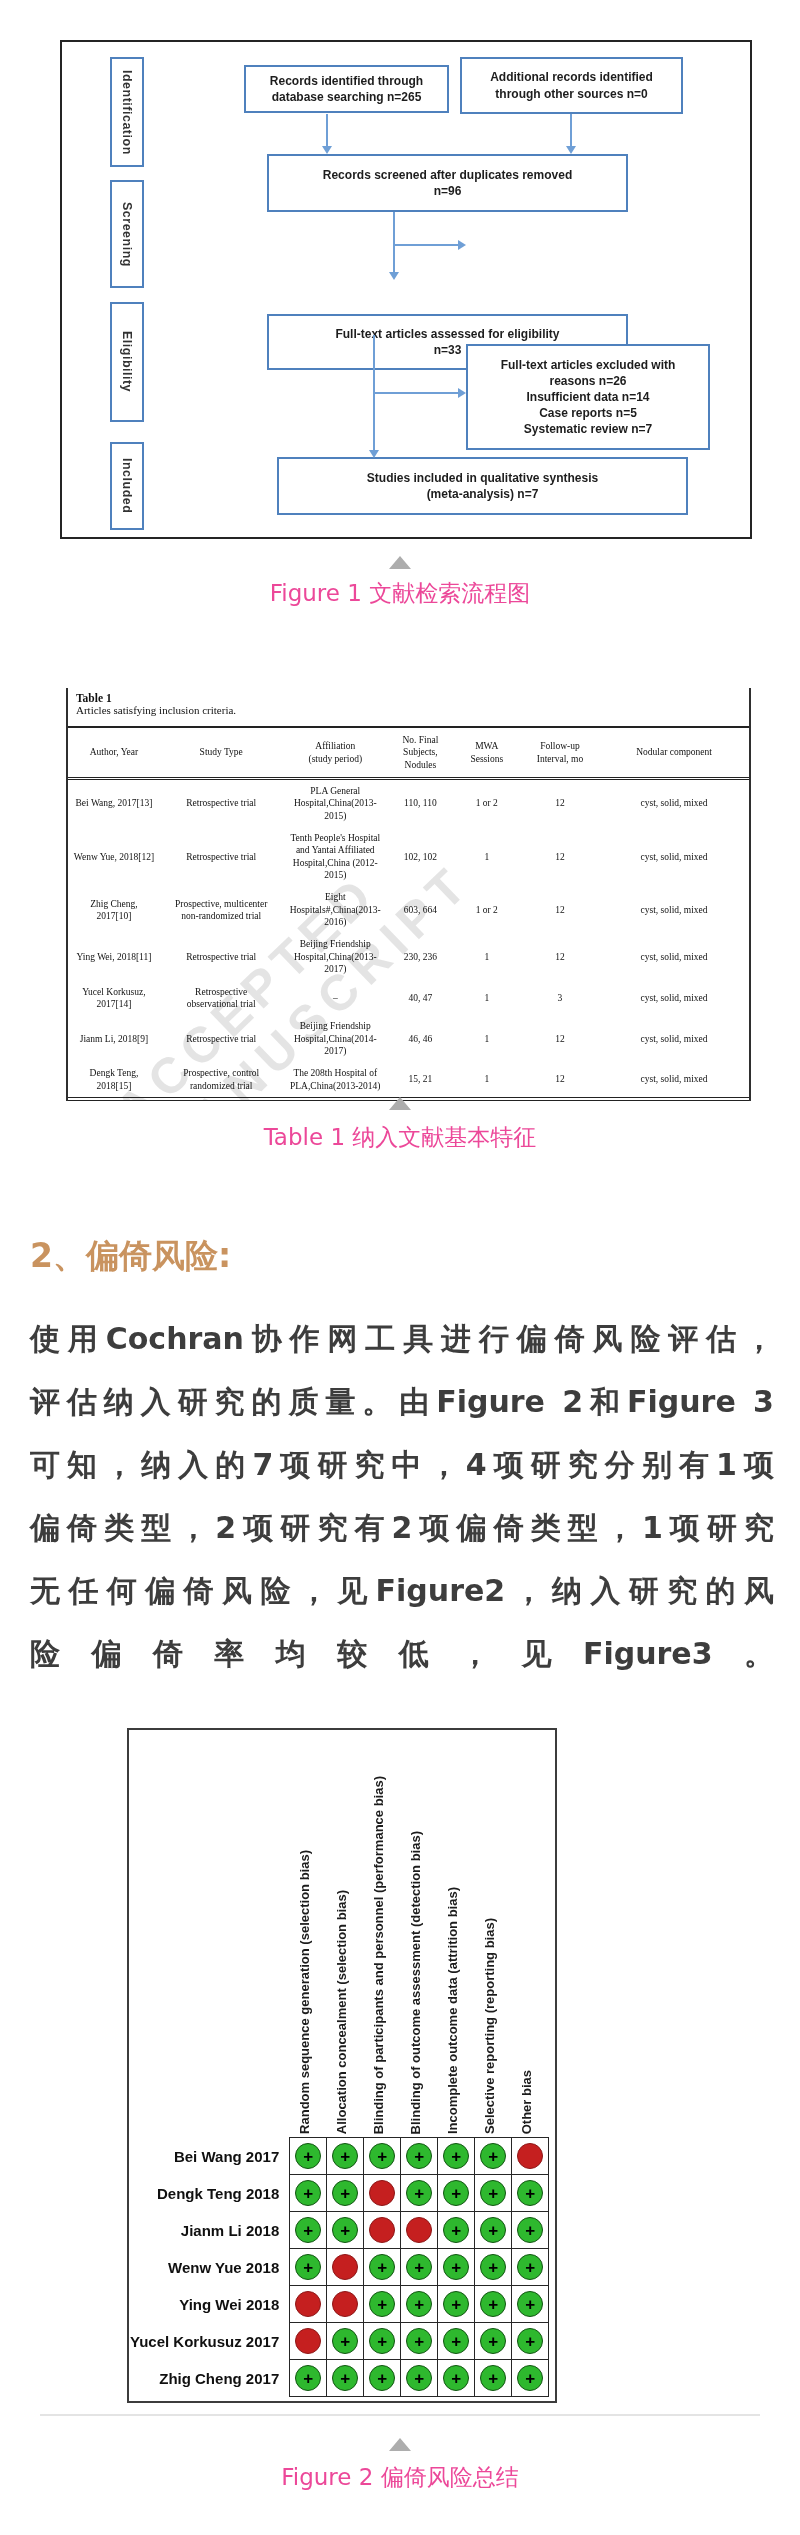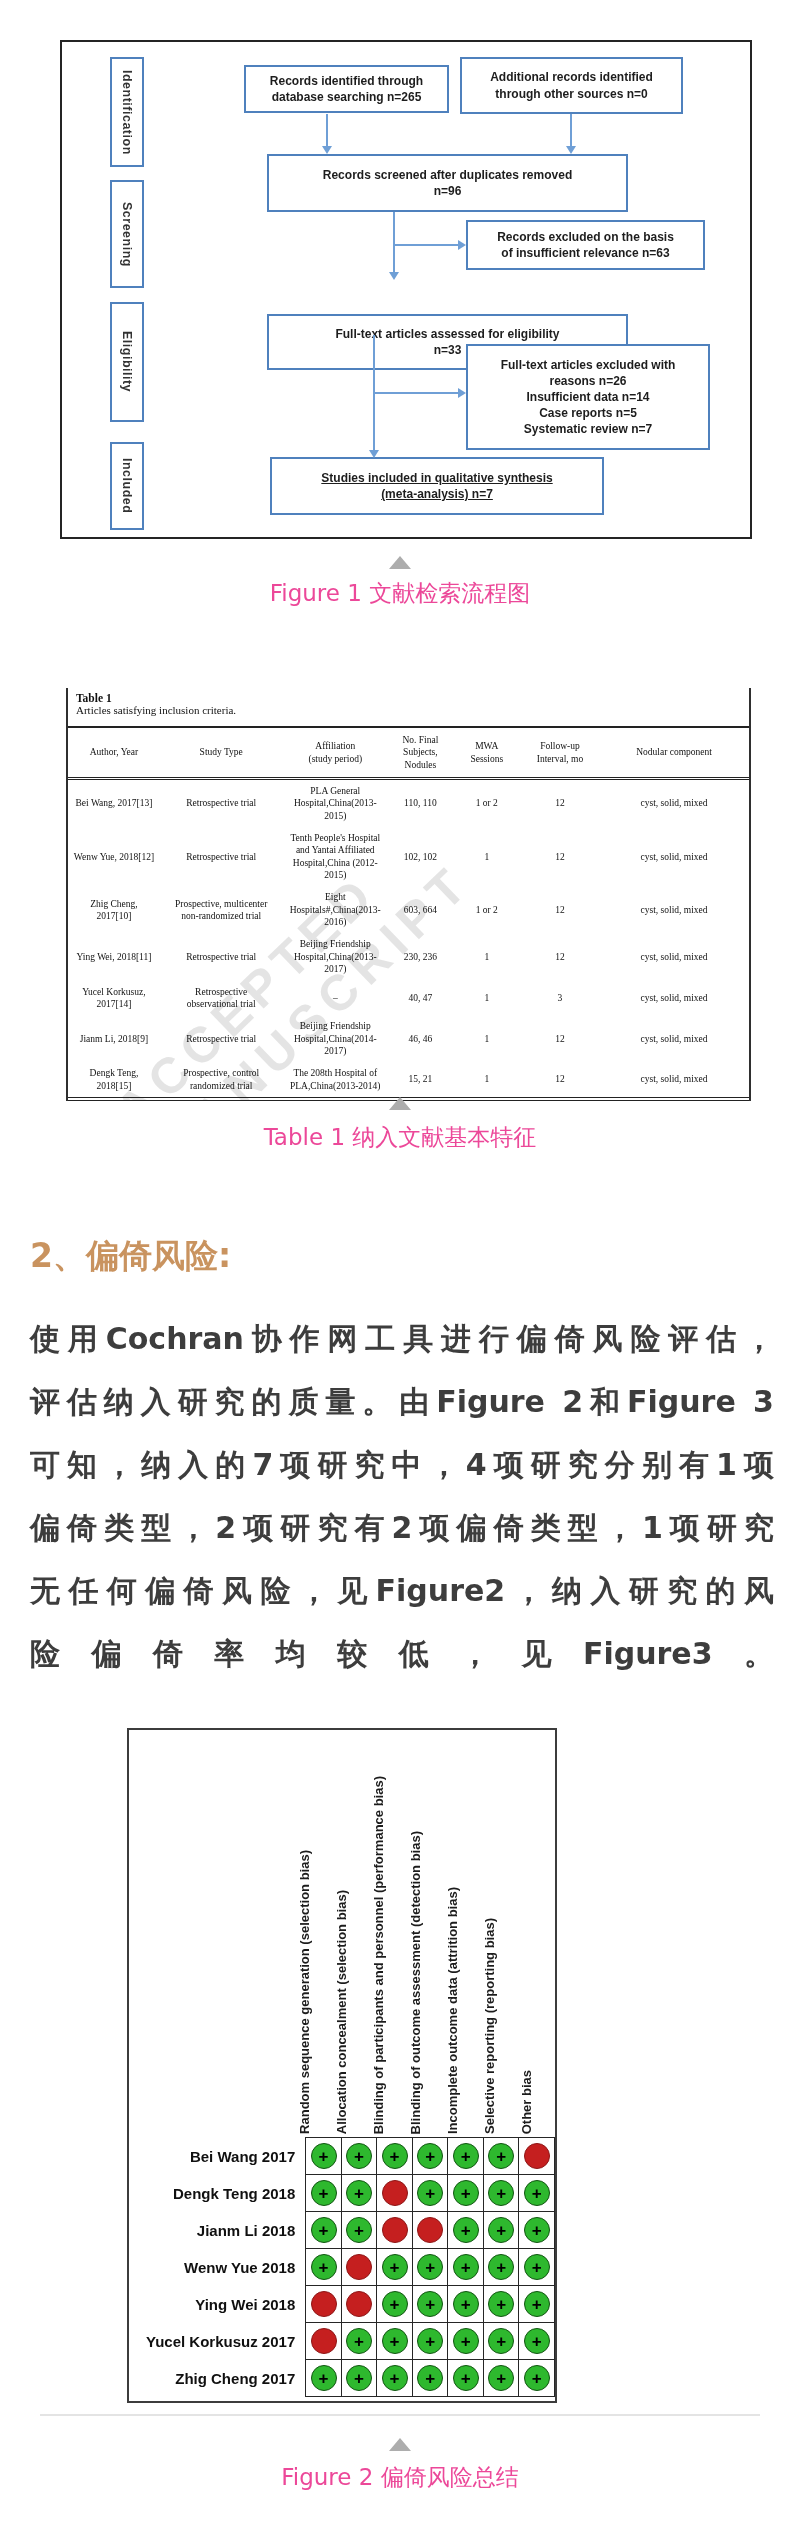--- a/index.html
+++ b/index.html
@@ -45,21 +45,21 @@
   .para{position:absolute;left:30px;top:1307px;width:744px;font-size:30px;line-height:63px;color:#3d3d3d;
        white-space:pre-line;font-family:"DejaVu Sans",sans-serif;text-align:justify;text-align-last:justify;font-weight:bold;}
 
   
   .f2{position:absolute;left:127px;top:1728px;width:430px;height:675px;border:2px solid #3c3c3c;
       background:#fff;box-sizing:border-box;}
   .f2labels{position:absolute;left:0;top:0;width:100%;height:407px;}
   .f2-collabel{position:absolute;bottom:3px;writing-mode:vertical-rl;transform:rotate(180deg);
       font-size:13px;font-weight:600;color:#1c1c1c;white-space:nowrap;line-height:16px;
       font-family:"Liberation Sans",sans-serif;}
-  table.f2-grid{position:absolute;left:16px;top:407px;border-collapse:collapse;}
+  table.f2-grid{position:absolute;left:0;top:407px;border-collapse:collapse;}
   td.f2-rlabel{border:none;width:147px;padding-right:10px;text-align:right;font-size:15px;font-weight:600;
       color:#101010;font-family:"Liberation Sans",sans-serif;white-space:nowrap;}
   td.f2-cell{width:34px;height:34px;border:1.5px solid #262626;background:#fff;}
   .dot{width:26px;height:26px;border-radius:50%;margin:auto;display:flex;align-items:center;
       justify-content:center;font:700 17px/1 "Liberation Sans",sans-serif;color:#000;box-sizing:border-box;}
   .dot-green{background:#2eb82e;border:1.5px solid #115511;}
   .dot-red{background:#c51f1f;border:1.5px solid #8e1515;}
   .divider{position:absolute;left:40px;top:2414px;width:720px;height:2px;background:#e4e4e4;}
 </style>
 </head>
@@ -72,30 +72,28 @@
     <div class="fstage" style="top:138px;height:108px;">Screening</div>
     <div class="fstage" style="top:260px;height:120px;">Eligibility</div>
     <div class="fstage" style="top:400px;height:88px;">Included</div>
 
     <div class="fbox" style="left:162px;top:23px;width:205px;height:48px;margin-left:20px;">Records identified through
 database searching n=265</div>
     <div class="fbox" style="left:398px;top:15px;width:223px;height:57px;">Additional records identified
 through other sources n=0</div>
     <div class="fbox" style="left:205px;top:112px;width:361px;height:58px;">Records screened after duplicates removed
 n=96</div>
-    <div class="fbox" style="left:404px;top:178px;width:239px;height:50px;">Records excluded on the basis
-of insufficient relevance n=63</div>
     <div class="fbox" style="left:205px;top:237px;width:361px;height:56px;margin-top:35px;">Full-text articles assessed for eligibility
 n=33</div>
     <div class="fbox" style="left:404px;top:302px;width:244px;height:106px;">Full-text articles excluded with
 reasons  n=26
 Insufficient data n=14
 Case reports n=5
 Systematic review n=7</div>
-    <div class="fbox" style="left:208px;top:415px;width:334px;height:58px;text-decoration:underline;">Studies included in qualitative synthesis
+    <div class="fbox" style="left:215px;top:415px;width:411px;height:58px;">Studies included in qualitative synthesis
 (meta-analysis)  n=7</div>
 
     <div class="fline" style="left:264px;top:72px;width:2px;height:34px;"></div>
     <div class="fah-down" style="left:260px;top:104px;"></div>
     <div class="fline" style="left:508px;top:72px;width:2px;height:34px;"></div>
     <div class="fah-down" style="left:504px;top:104px;"></div>
     <div class="fline" style="left:331px;top:170px;width:2px;height:62px;"></div>
     <div class="fah-down" style="left:327px;top:230px;"></div>
     <div class="fline" style="left:331px;top:202px;width:67px;height:2px;"></div>
     <div class="fah-right" style="left:396px;top:198px;"></div>

